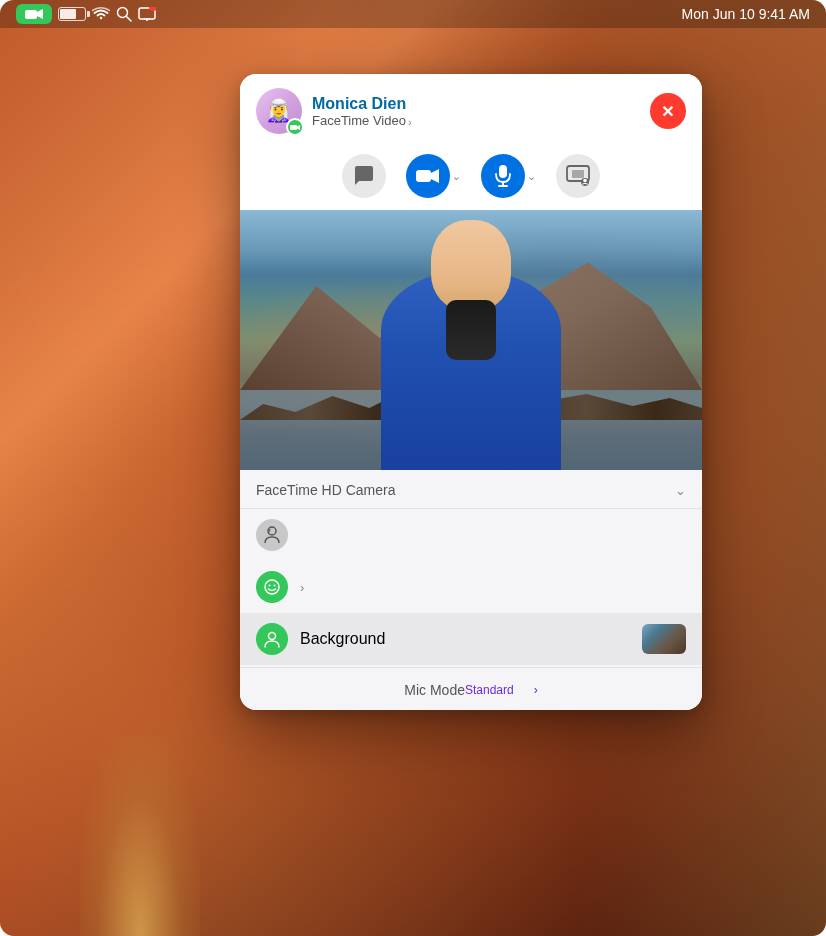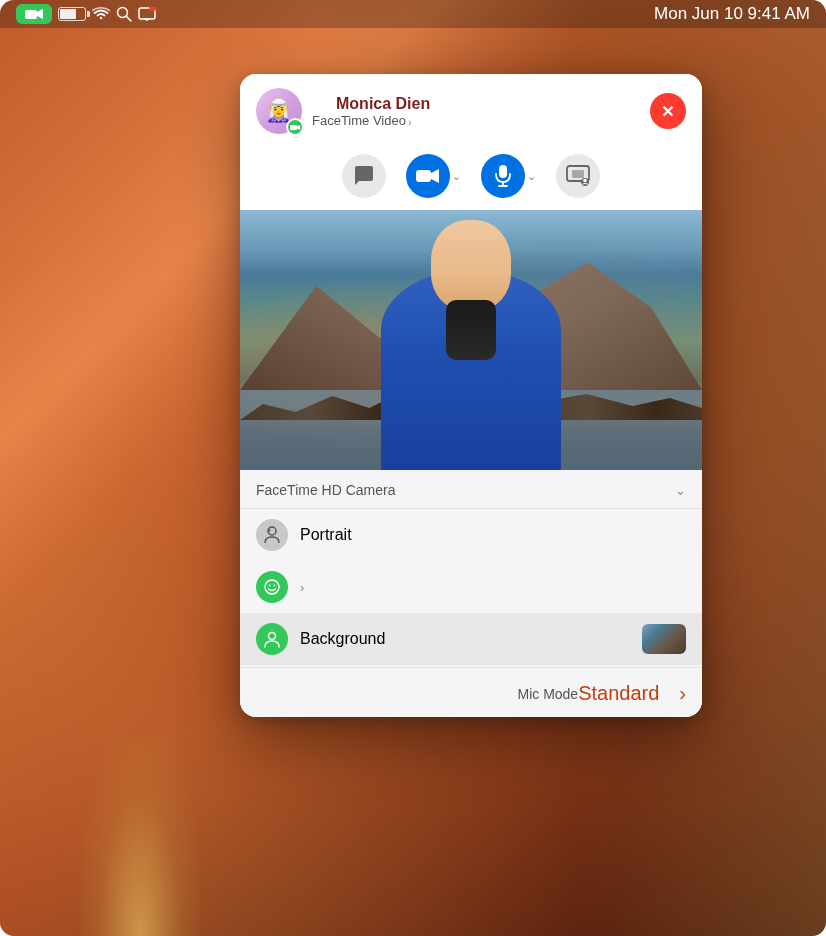--- a/index.html
+++ b/index.html
@@ -125,21 +125,21 @@
       width: 65%;
       background: rgba(255,255,255,0.9);
       border-radius: 1px;
     }
 
     .menubar-right {
       display: flex;
       align-items: center;
       gap: 10px;
       color: white;
-      font-size: 17px;
+      font-size: 14px;
       font-weight: 500;
       padding-left: 45px;
     }
 
     
     .facetime-window {
       position: absolute;
       top: 74px;
       left: 240px;
       width: 462px;
@@ -198,22 +198,21 @@
     }
 
     .caller-text {
       display: flex;
       flex-direction: column;
     }
 
     .caller-name {
       font-size: 16px;
       font-weight: 600;
-      color: #7f1d1d;
-      margin-left: 24px;
+      color: #0369a1;
     }
 
     .caller-type {
       font-size: 13px;
       color: #555;
       display: flex;
       align-items: flex-end;
       gap: 2px;
     }
 
@@ -484,34 +483,34 @@
       height: 1px;
       background: rgba(0,0,0,0.08);
       margin: 2px 0;
     }
 
     
     .mic-mode-row {
       display: flex;
       align-items: center;
       padding: 12px 16px;
-      justify-content: flex-end;
+      justify-content: center;
     }
 
     .mic-mode-label {
       font-size: 14px;
       color: #555;
     }
 
     .mic-mode-value {
       display: flex;
       align-items: center;
       gap: 20px;
-      font-size: 20px;
-      color: #c2410c;
+      font-size: 12px;
+      color: #6d28d9;
     }
   </style>
 </head>
 <body>
 
 <div class="desktop-bg">
   <div class="desktop-overlay"></div>
   <div class="desktop-lamp"></div>
 </div>
 
@@ -647,21 +646,20 @@
     </div>
 
     <div class="menu-item">
       <div class="menu-icon gray">
         <svg width="16" height="18" viewBox="0 0 16 18" fill="#555">
           <circle cx="8" cy="5" r="4" fill="none" stroke="#555" stroke-width="1.5"></circle>
           <path d="M1 17 Q1 11 8 11 Q15 11 15 17" stroke="#555" stroke-width="1.5" fill="none"></path>
           <text x="4" y="8" font-size="8" font-style="italic" fill="#555">f</text>
         </svg>
       </div>
-      <span class="menu-label">Portrait</span>
     </div>
 
 
     <div class="menu-item">
       <div class="menu-icon green">
         <svg width="18" height="18" viewBox="0 0 18 18" fill="none">
           <circle cx="9" cy="9" r="7" stroke="white" stroke-width="1.5"></circle>
           <circle cx="6.5" cy="7.5" r="1" fill="white"></circle>
           <circle cx="11.5" cy="7.5" r="1" fill="white"></circle>
           <path d="M5.5 11 Q9 14 12.5 11" stroke="white" stroke-width="1.5" fill="none" stroke-linecap="round"></path>

